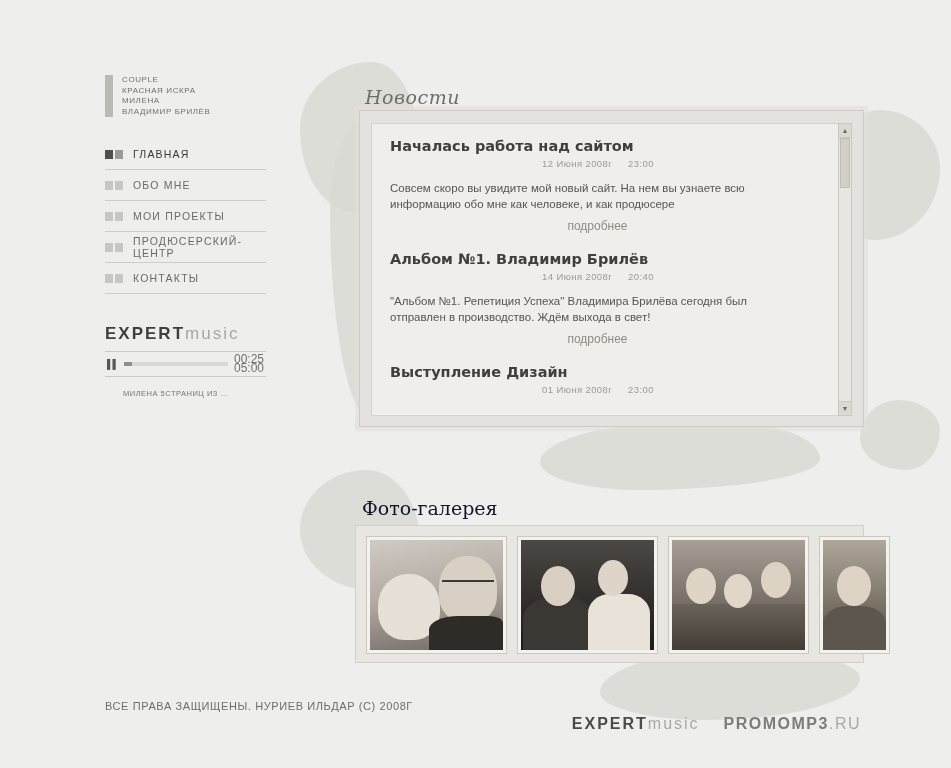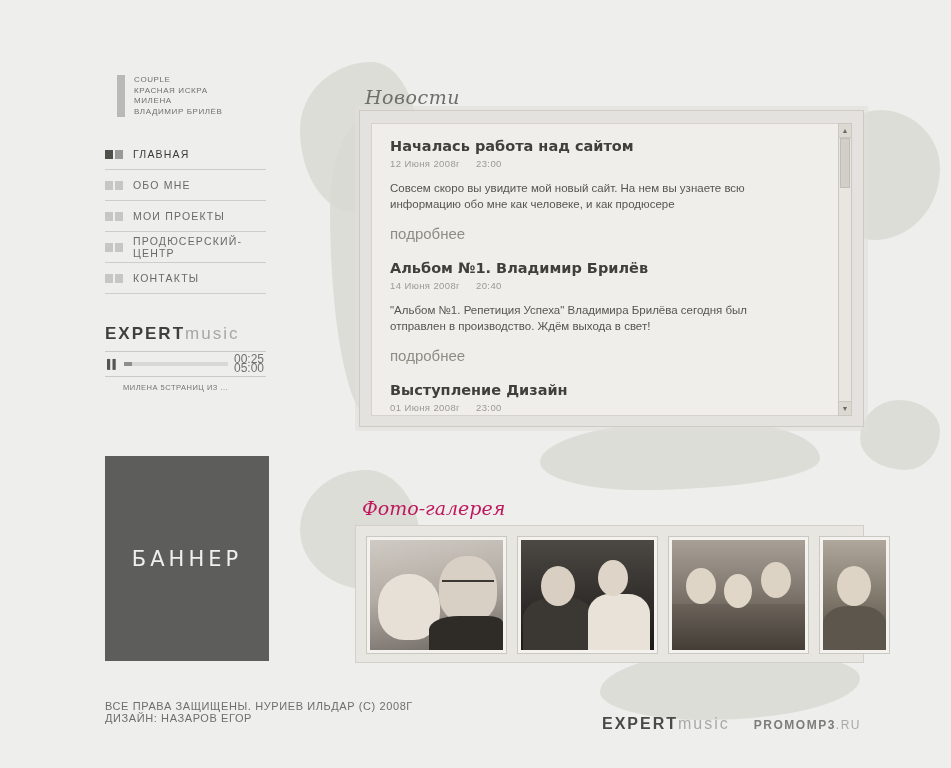--- a/index.html
+++ b/index.html
@@ -52,21 +52,20 @@
     color: #3c3c3a;
     border-bottom: 2px solid #6d6d6a;
     padding-bottom: 5px;
     width: 172px;
   }
   .subnames {
     margin-top: 12px;
     display: flex;
     gap: 9px;
     align-items: flex-start;
-    margin-left: 12px;
   }
   .subnames .bar {
     width: 8px;
     height: 42px;
     background: #b9b9b5;
     flex: none;
   }
   .subnames ul {
     list-style: none;
     margin: 0;
@@ -146,21 +145,21 @@
     line-height: 9px;
     color: #70706d;
     text-align: left;
     flex: none;
   }
   .player .nowplaying {
     font-size: 7.5px;
     letter-spacing: .5px;
     color: #76766f;
     text-transform: uppercase;
-    margin-top: 6px;
+    margin-top: 12px;
     padding-left: 18px;
   }
 
   
   .banner {
     position: absolute;
     left: 105px;
     top: 456px;
     width: 164px;
     height: 205px;
@@ -217,34 +216,35 @@
     font-size: 14.5px;
     font-weight: bold;
     color: #3f3f3c;
     font-family: "DejaVu Sans", sans-serif;
   }
   .news-date {
     font-size: 9.5px;
     color: #9a9a93;
     margin-top: 4px;
     letter-spacing: .4px;
+    text-align: center;
   }
   .news-date .t { margin-left: 16px; }
   .news-text {
     font-size: 11.5px;
     line-height: 16px;
     color: #555551;
     margin-top: 11px;
     width: 415px;
   }
   .news-more {
-    text-align: left;
-    font-size: 15px;
+    text-align: center;
+    font-size: 12px;
     color: #8d8d86;
-    margin-top: 13px;
+    margin-top: 7px;
     width: 415px;
     cursor: pointer;
   }
   .scrollbar {
     position: absolute;
     right: 11px;
     top: 12px;
     width: 14px;
     height: 293px;
     background: #e8e6e1;
@@ -276,23 +276,22 @@
     border: 1px solid #c0bdb6;
     cursor: pointer;
   }
 
   
   .gallery-heading {
     position: absolute;
     left: 362px;
     top: 497px;
     font-size: 19px;
-    color: #be185d;
+    color: #0f172a;
     font-family: "DejaVu Serif", serif;
-    font-style: italic;
   }
   .gallery-panel {
     position: absolute;
     left: 355px;
     top: 525px;
     width: 507px;
     height: 136px;
     background: #e8e6e1;
     border: 1px solid #d2cfc9;
   }
@@ -358,21 +357,21 @@
     align-items: baseline;
   }
   .footer-logo {
     font-size: 16px;
     letter-spacing: 2px;
     font-weight: bold;
     color: #4a4a47;
   }
   .footer-logo .thin { color: #a9a9a5; font-weight: normal; }
   .footer-logo2 {
-    font-size: 12px;
+    font-size: 16px;
     letter-spacing: 1.5px;
     color: #7c7c78;
     font-weight: bold;
   }
   .footer-logo2 .thin { color: #a9a9a5; font-weight: normal; }
 </style>
 </head>
 <body>
 
 <div class="page">
@@ -446,23 +445,20 @@
           </span>
         <span class="times">
           <span>00:25</span><br>
           <span>05:00</span>
         </span>
       </div>
       <div class="nowplaying">Милена 5страниц из ...</div>
     </div>
   </div>
 
-  <div class="banner">
-    <span>Баннер</span>
-  </div>
 
   <div class="news-heading">Новости</div>
   <div class="news-panel">
     <div class="news-inner">
       <div class="news-scroll">
 
         <div class="news-item">
           <div class="news-title">Началась работа над сайтом</div>
           <div class="news-date">
             <span>12 Июня 2008г</span><span class="t">23:00</span>
@@ -529,21 +525,20 @@
         <span class="sky"></span>
         <span class="body"></span>
         <span class="blob head-a"></span>
       </div>
 
     </div>
   </div>
 
   <div class="footer-left">
     <div>Все права защищены. Нуриев Ильдар (C) 2008г</div>
-    <div>Дизайн: Назаров Егор</div>
   </div>
   <div class="footer-right">
     <div class="footer-logo">
       <span>EXPERT</span><span class="thin">music</span>
     </div>
     <div class="footer-logo2">
       <span>PROMOMP3</span><span class="thin">.RU</span>
     </div>
   </div>
 

